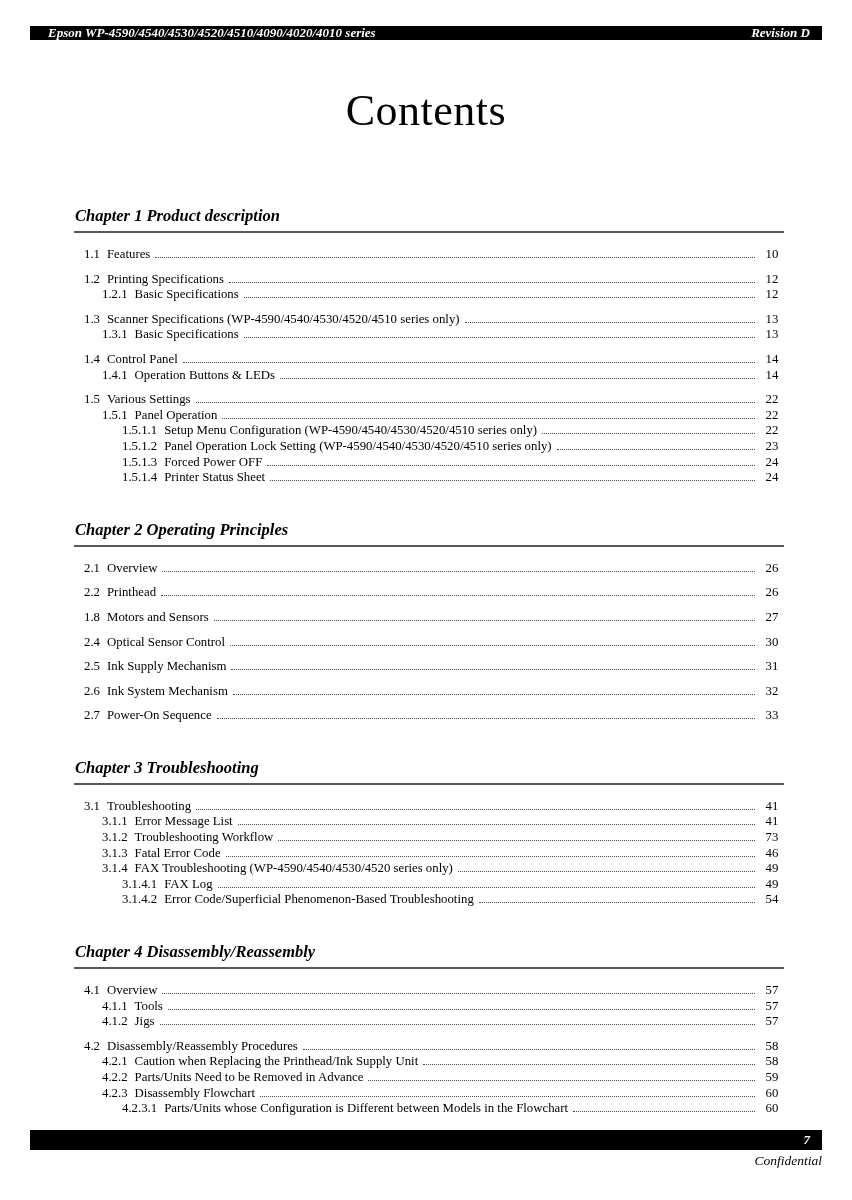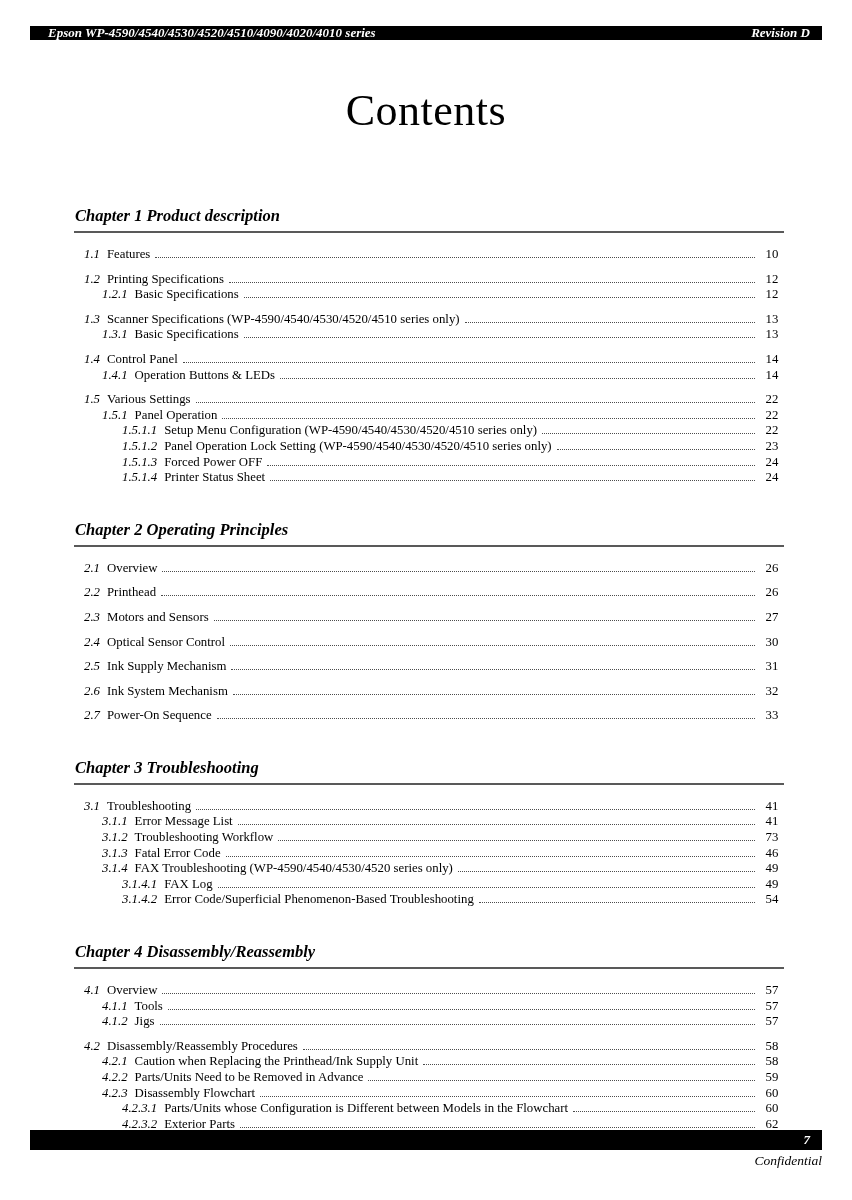--- a/index.html
+++ b/index.html
@@ -41,21 +41,21 @@
     border-bottom:2px solid #595959;padding-bottom:5px;padding-left:1px;
   }
   .entries{margin-top:14px;}
   .toc-row{
     display:flex;align-items:baseline;
     font-size:12.8px;line-height:15.6px;cursor:default;
   }
   .toc-row.lvl1{margin-left:10px;margin-top:9px;}
   .toc-row.lvl2{margin-left:28px;}
   .toc-row.lvl3{margin-left:48px;}
-  .toc-num{white-space:nowrap;margin-right:7px;font-style:italic;}
+  .toc-num{white-space:nowrap;margin-right:7px;}
   .toc-text{white-space:nowrap;}
   .leader{
     flex:1 1 auto;min-width:12px;
     border-bottom:1.5px dotted #4c4c4c;
     margin:0 5px 3px 5px;
   }
   .toc-page{min-width:24px;text-align:center;white-space:nowrap;}
 </style>
 </head>
 <body>
@@ -160,21 +160,21 @@
           <span class="leader"></span>
           <span class="toc-page">26</span>
         </div>
         <div class="toc-row lvl1">
           <span class="toc-num">2.2</span>
           <span class="toc-text">Printhead</span>
           <span class="leader"></span>
           <span class="toc-page">26</span>
         </div>
         <div class="toc-row lvl1">
-          <span class="toc-num">2.3</span>
+          <span class="toc-num">1.8</span>
           <span class="toc-text">Motors and Sensors</span>
           <span class="leader"></span>
           <span class="toc-page">27</span>
         </div>
         <div class="toc-row lvl1">
           <span class="toc-num">2.4</span>
           <span class="toc-text">Optical Sensor Control</span>
           <span class="leader"></span>
           <span class="toc-page">30</span>
         </div>
@@ -289,26 +289,20 @@
           <span class="toc-text">Disassembly Flowchart</span>
           <span class="leader"></span>
           <span class="toc-page">60</span>
         </div>
         <div class="toc-row lvl3">
           <span class="toc-num">4.2.3.1</span>
           <span class="toc-text">Parts/Units whose Configuration is Different between Models in the Flowchart</span>
           <span class="leader"></span>
           <span class="toc-page">60</span>
         </div>
-        <div class="toc-row lvl3">
-          <span class="toc-num">4.2.3.2</span>
-          <span class="toc-text">Exterior Parts</span>
-          <span class="leader"></span>
-          <span class="toc-page">62</span>
-        </div>
       </div>
     </section>
   </main>
 
 <div class="botbar">
   <span>7</span>
 </div>
 <div class="confidential">Confidential</div>
 
 </body></html>

